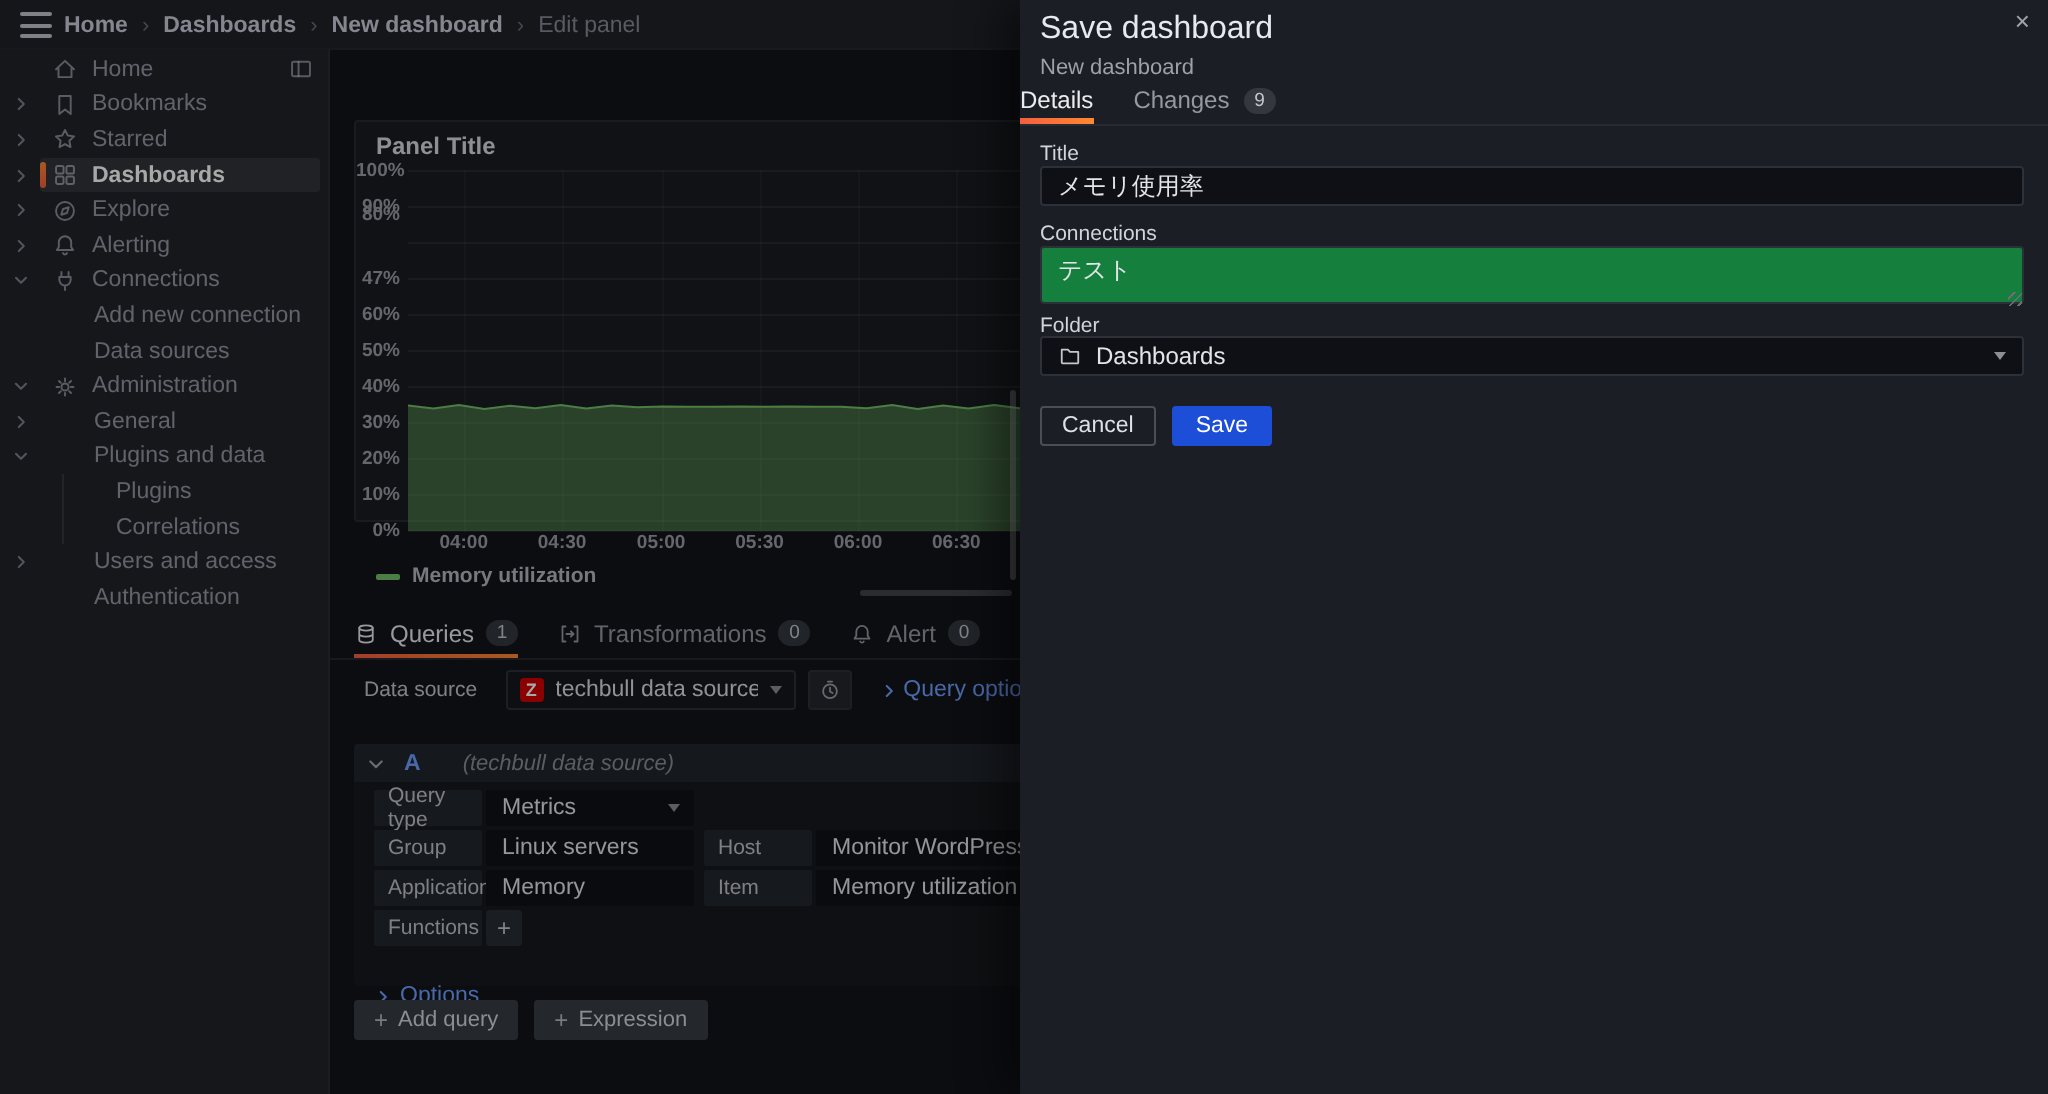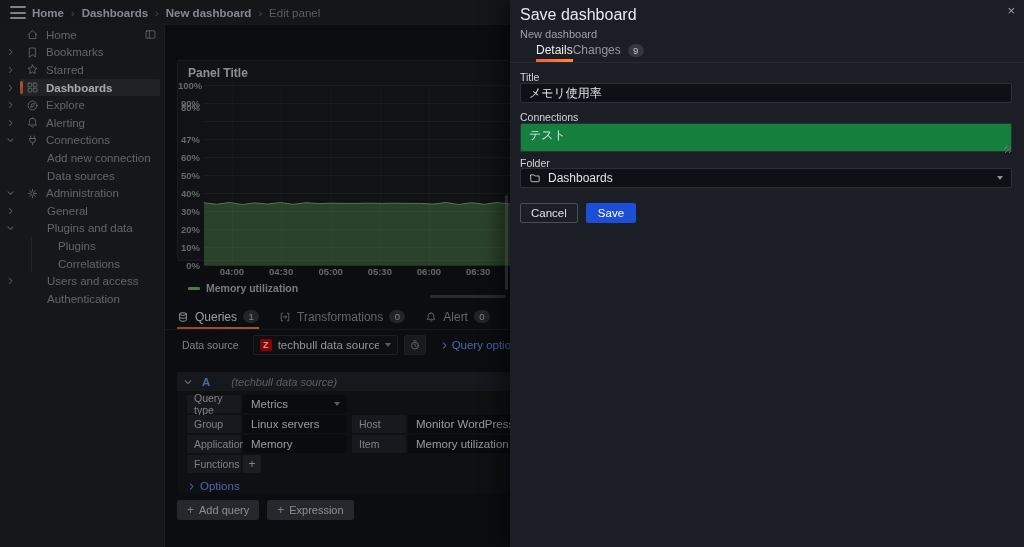--- a/index.html
+++ b/index.html
@@ -100,38 +100,38 @@
   .q-collapse { width:10px; height:10px; color:#9da1a8; display:inline-flex; cursor:pointer;}
   .q-ref { font-size:11.5px; font-weight:700; color:#6e9fff; }
   .q-hint { font-size:11px; font-style:italic; color:#8b8e96; margin-left:12px; }
   .qcell { position:absolute; height:18px; display:flex; align-items:center; font-size:10.5px; }
   .qlabel { background:#22262d; color:#c0c2c8; padding-left:7px; border-radius:1px; }
   .qvalue { background:#101217; color:#e3e4e8; padding-left:8px; font-size:11.5px; border-radius:1px; cursor:text;}
   .qvalue.select { cursor:pointer; }
   .qvalue .caret { position:absolute; right:7px; }
   .qplus { position:absolute; width:18px; height:18px; background:#282c33; border-radius:2px;
     color:#c6c7cd; font-size:12px; display:flex; align-items:center; justify-content:center; cursor:pointer;}
-  .q-options { position:absolute; left:10px; top:108px; display:flex; align-items:center; gap:4px; cursor:pointer;}
+  .q-options { position:absolute; left:10px; top:120px; display:flex; align-items:center; gap:4px; cursor:pointer;}
   .q-options .qo-chev { margin:0; }
   .q-options span { font-size:11.5px; font-weight:500; color:#6e9fff; }
 
   .btn-row { position:absolute; left:177px; top:500px; display:flex; gap:8px; }
   .sec-btn { height:20px; padding:0 10px; background:#383c43; border:none; border-radius:2px;
     color:#d5d6db; font-size:11px; font-weight:500; display:flex; align-items:center; gap:5px; cursor:pointer;
     font-family:inherit;}
   .sec-btn .plus { font-size:12px; color:#b9bac1; }
 
   
   .backdrop { position:absolute; inset:0; background:rgba(0,0,0,.34); z-index:5; }
   .drawer { position:absolute; right:0; top:0; width:514px; height:547px; background:#1b1e24;
     box-shadow:-10px 0 20px rgba(0,0,0,.45); z-index:10; }
   .drawer-close { position:absolute; right:9px; top:4px; font-size:13px; color:#a0a3aa; cursor:pointer; line-height:1;}
   .drawer-title { position:absolute; left:10px; top:6px; font-size:16px; font-weight:500; color:#e8e9ee; }
   .drawer-sub { position:absolute; left:10px; top:28px; font-size:11px; color:#9da1a8; }
-  .dtabs { position:absolute; left:26px; top:43px; height:19px; display:flex; }
+  .dtabs { position:absolute; left:0; top:43px; height:19px; display:flex; gap:20px; }
   .dtab { position:relative; display:flex; align-items:center; gap:7px; font-size:12px; font-weight:500;
     color:#9499a1; cursor:pointer; padding-bottom:5px;}
   .dtab.active { color:#ececf0; }
   .dtab.active::after { content:""; position:absolute; left:0; right:0; bottom:0; height:3px;
     background:linear-gradient(90deg,#f55f3e,#ff8833); }
   .drawer-divider { position:absolute; left:0; right:0; top:62px; height:1px; background:#272a31; }
   .fld-label { position:absolute; left:10px; font-size:10.5px; font-weight:500; color:#d3d4da; }
   .fld-input { position:absolute; left:10px; width:492px; height:20px; background:#0e1015;
     border:1px solid #2c3038; border-radius:2px; color:#e3e4e9; font-size:12px; padding:0 8px;
     font-family:inherit; outline:none;}

